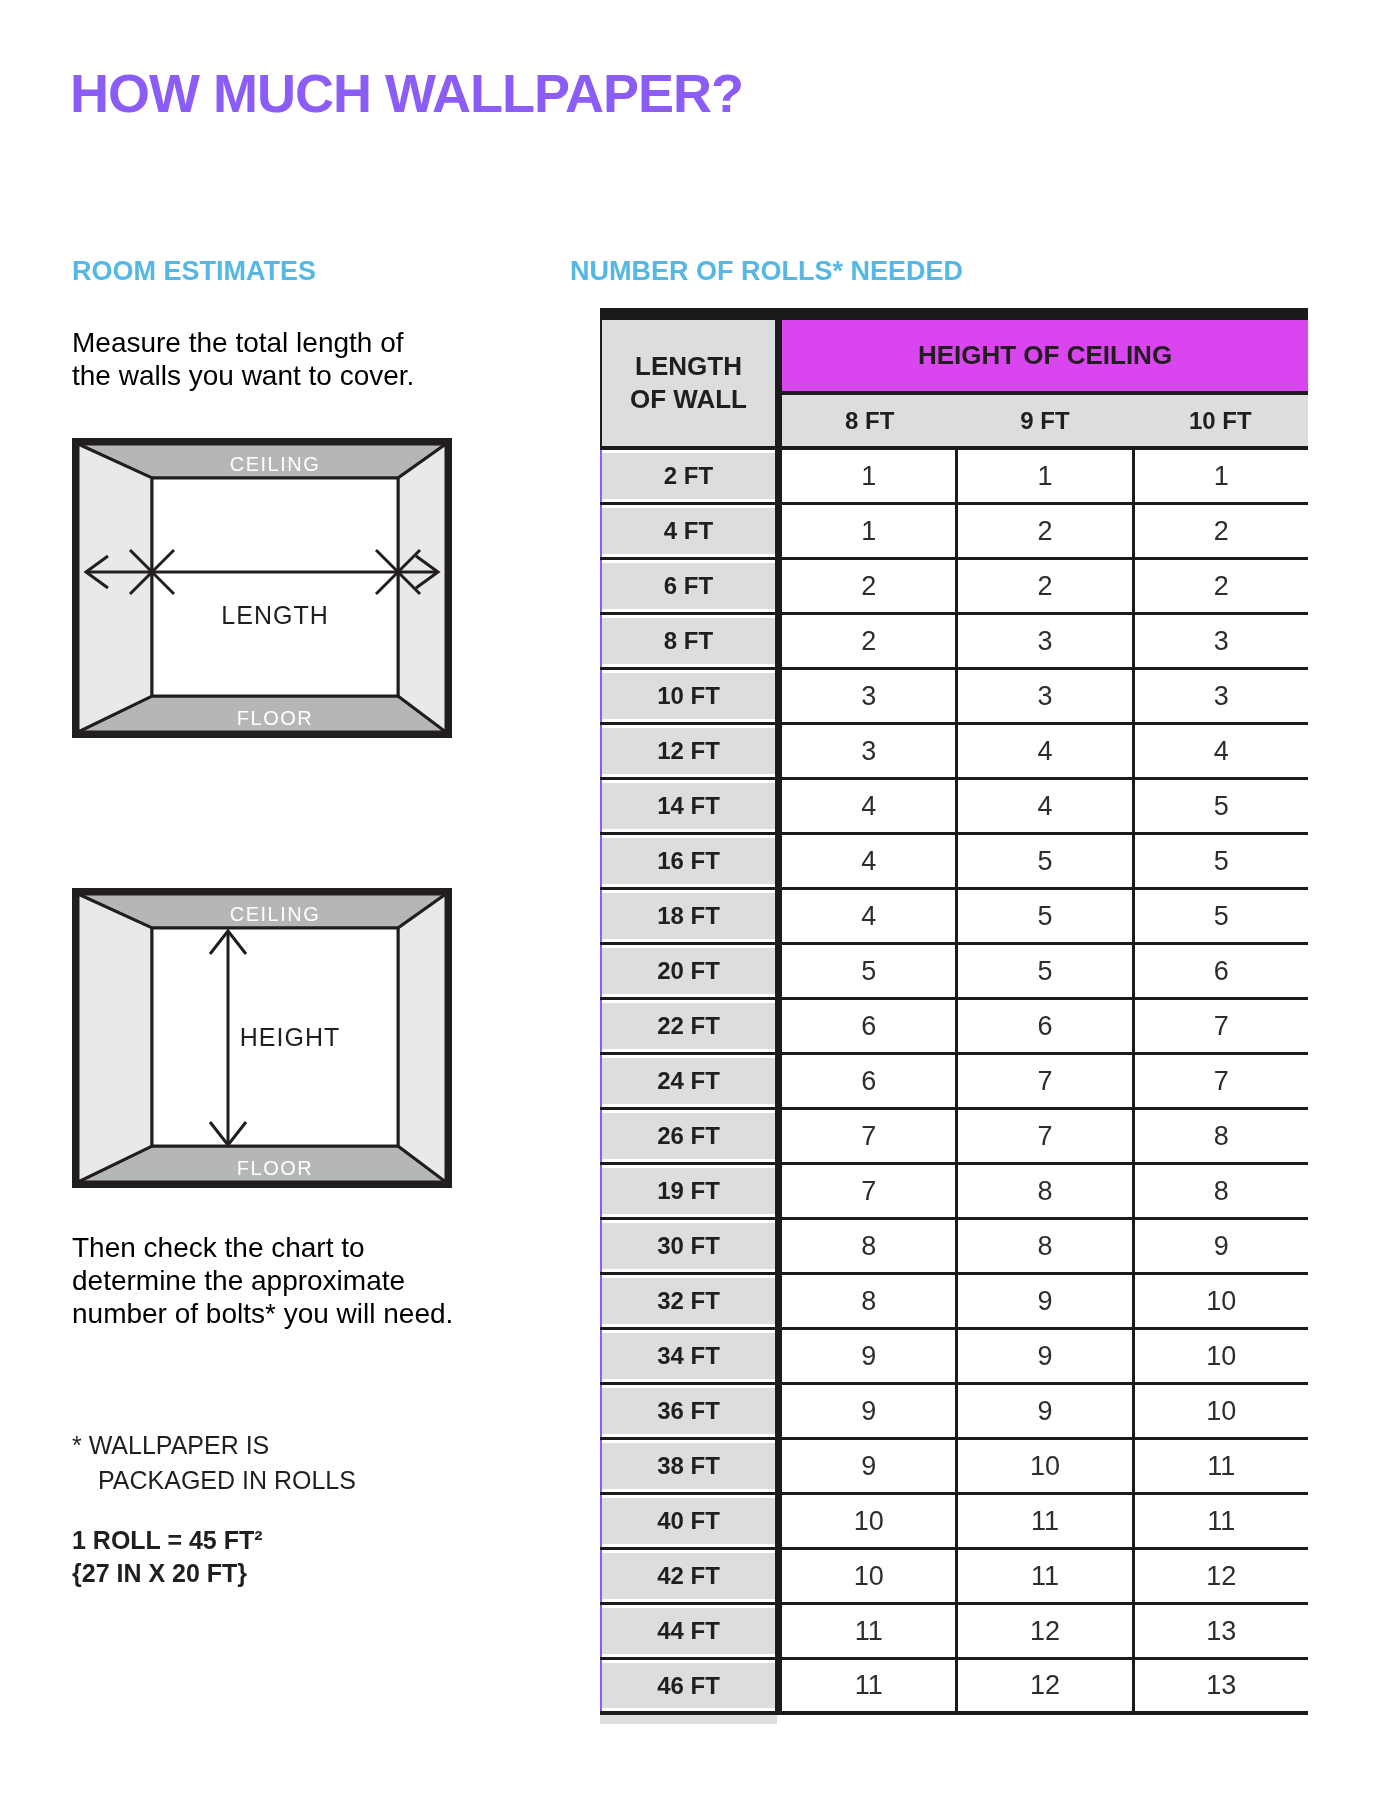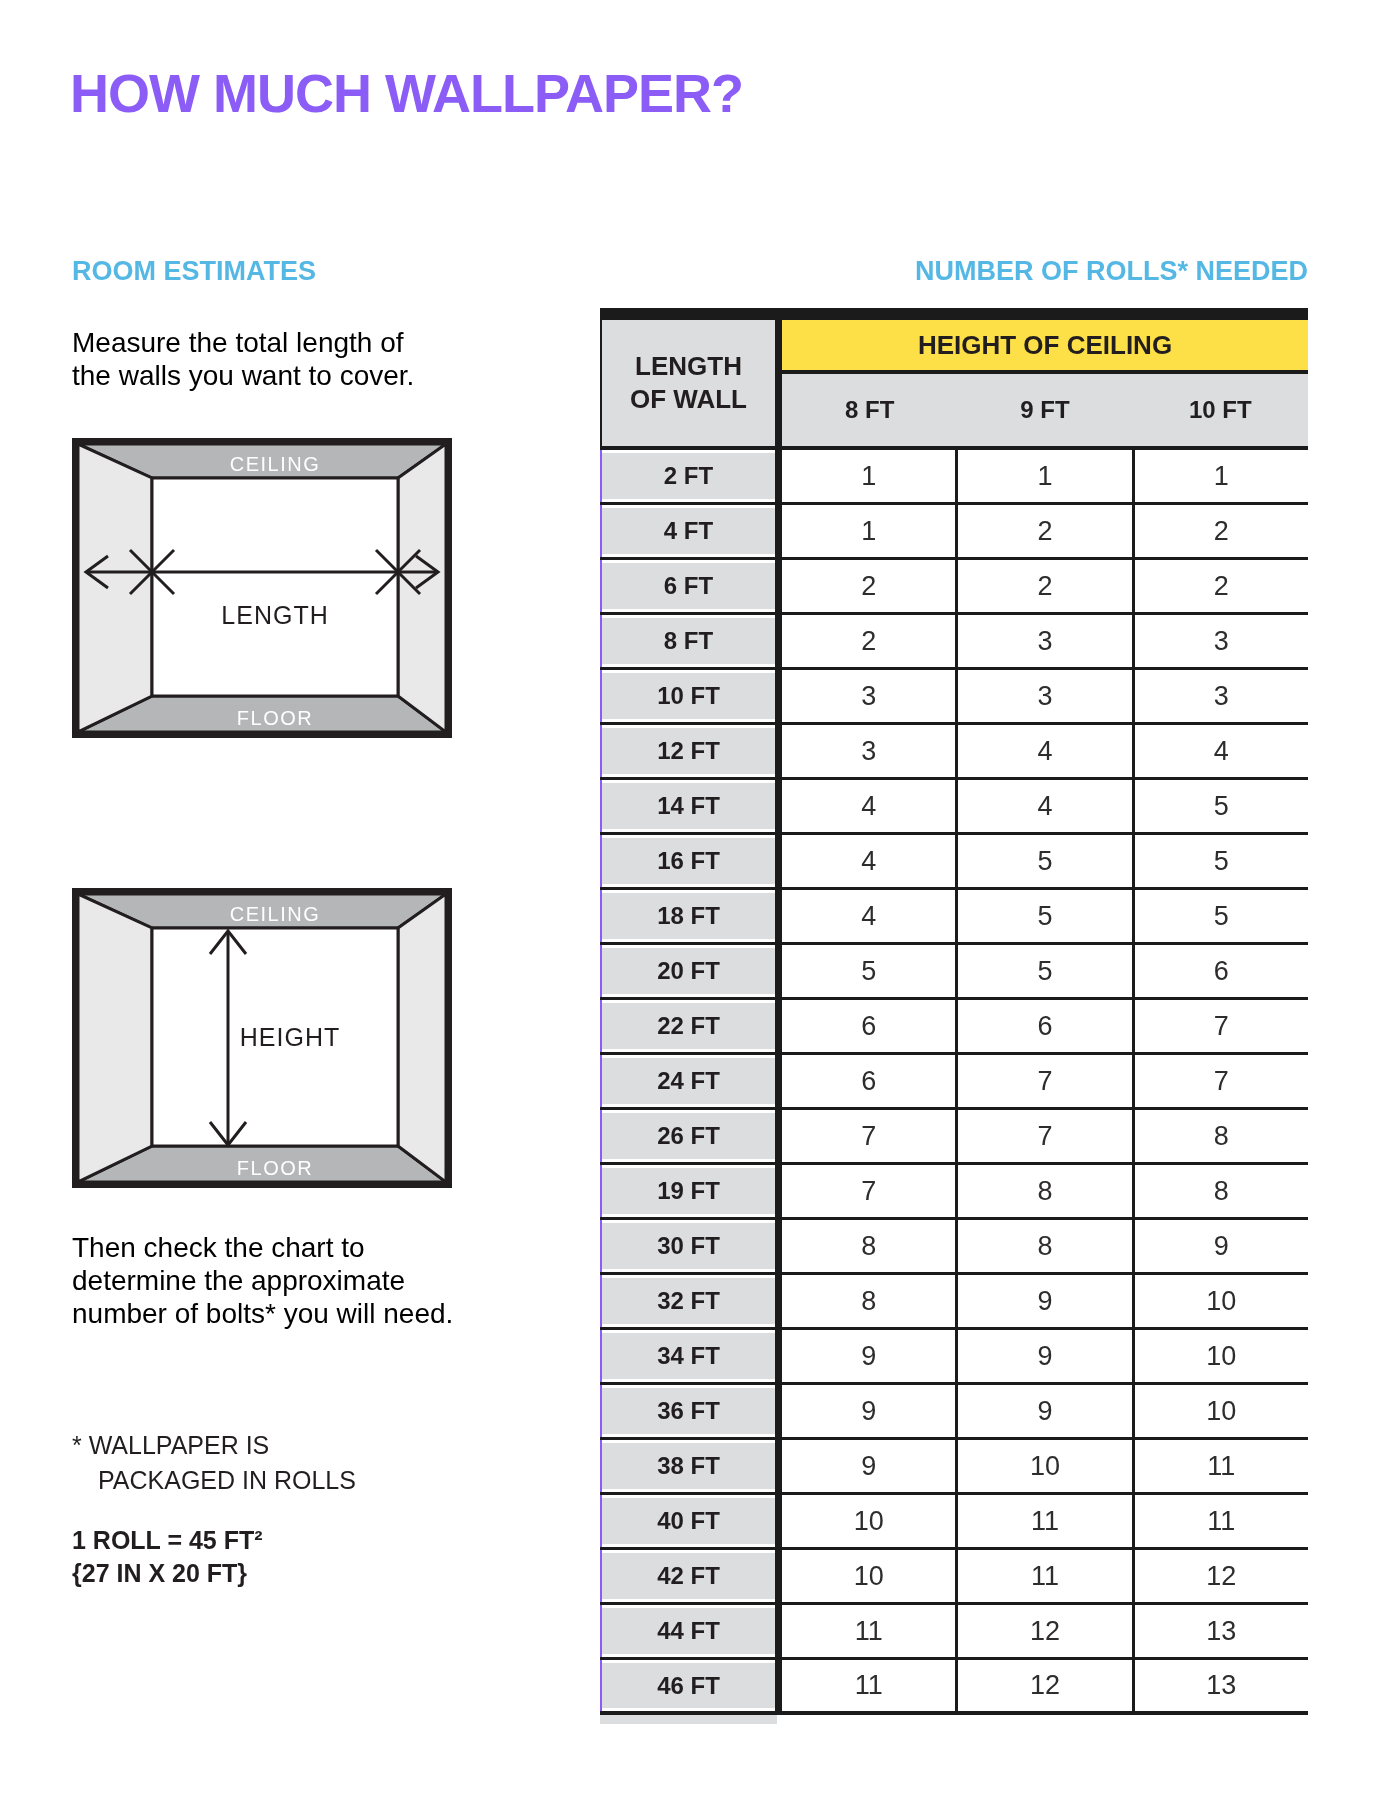--- a/index.html
+++ b/index.html
@@ -9,21 +9,21 @@
     font-family:"Liberation Sans", sans-serif; color:#221E1F; overflow:hidden;
   }
   .page-title {
     position:absolute; left:70px; top:62px;
     font-size:54px; font-weight:bold; letter-spacing:-1px; color:#8b5cf6; white-space:nowrap;
   }
   .section-heading {
     position:absolute; font-size:27px; font-weight:bold; color:#54B7E4; white-space:nowrap;
   }
   .h-room { left:72px; top:256px; }
-  .h-rolls { left:600px; top:256px; width:708px; text-align:right; }
+  .h-rolls { left:570px; top:256px; width:708px; text-align:left; }
   .para { position:absolute; left:72px; font-size:28px; line-height:33px; color:#000000; }
   .p1 { top:326px; }
   .p2 { top:779px; }
   .p3 { top:1231px; }
   .footnote { position:absolute; left:72px; top:1428px; font-size:25px; font-weight:normal; line-height:35px; }
   .footnote .indent { padding-left:26px; }
   .rollspec { position:absolute; left:72px; top:1524px; font-size:25px; font-weight:bold; line-height:33px; }
 
   .diagram {
     position:absolute; left:72px; width:380px; height:300px;
@@ -38,21 +38,21 @@
   .topbar { height:12px; background:#1B1B1B; }
   .thead { display:flex; border-bottom:4px solid #1B1B1B; height:130px; }
   .corner {
     width:175px; background:#DCDDDE; border-left:2px solid #1B1B1B;
     display:flex; flex-direction:column; justify-content:center; align-items:center;
     font-weight:bold; font-size:26px; line-height:33px;
   }
   .vdiv { width:7px; background:#1B1B1B; flex:0 0 auto; }
   .headright { flex:1; display:flex; flex-direction:column; }
   .groupheader {
-    height:54px; background:#fde047; border-bottom:4px solid #1B1B1B;
+    height:75px; background:#d946ef; border-bottom:4px solid #1B1B1B;
     display:flex; align-items:center; justify-content:center;
     font-weight:bold; font-size:26px;
   }
   .subheads { flex:1; display:flex; background:#DCDDDE; }
   .subheads .sub {
     flex:1; display:flex; align-items:center; justify-content:center;
     font-weight:bold; font-size:24px;
   }
   .trow { display:flex; height:55px; border-bottom:3px solid #1B1B1B; }
   .trow:last-child { border-bottom-width:4px; }

